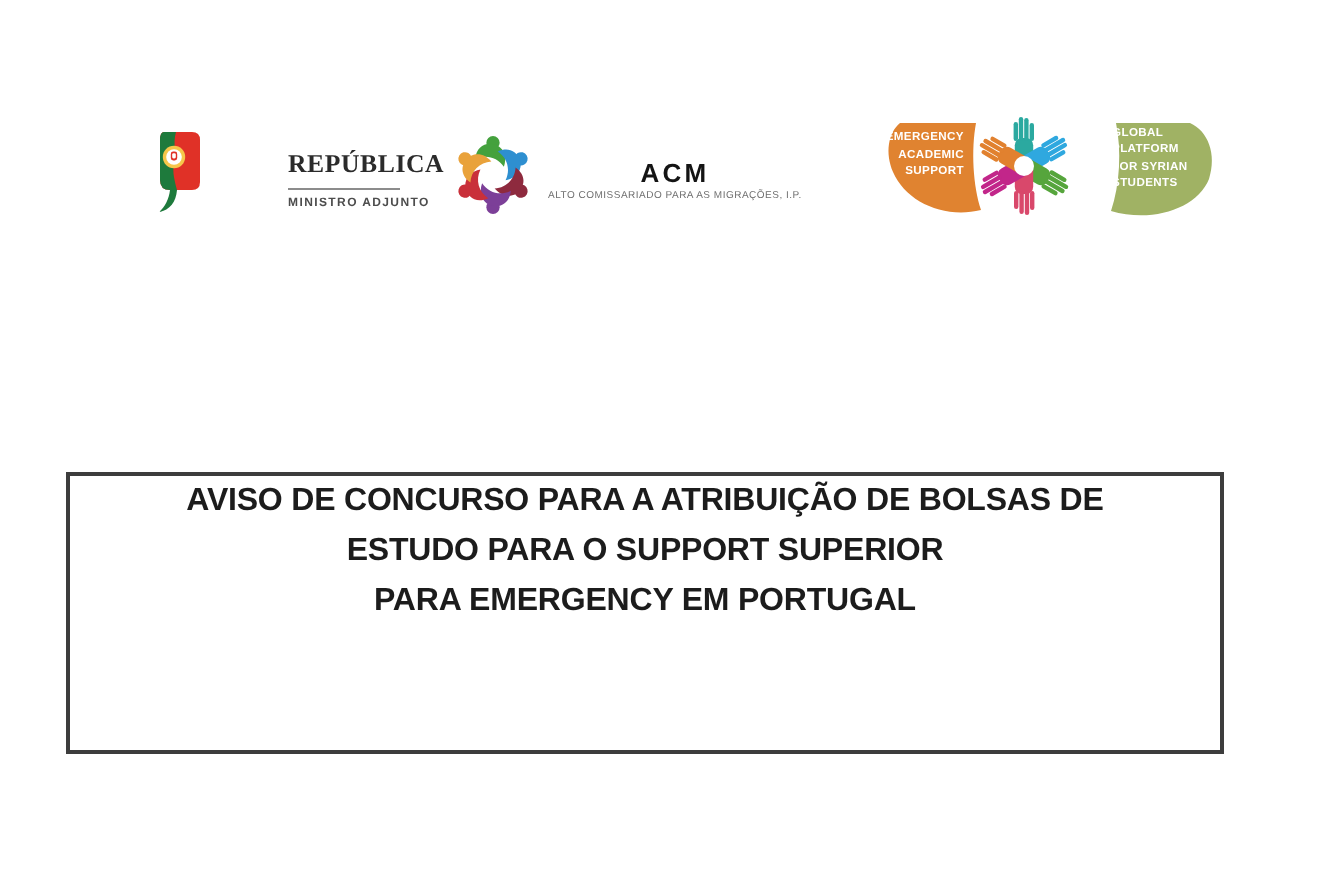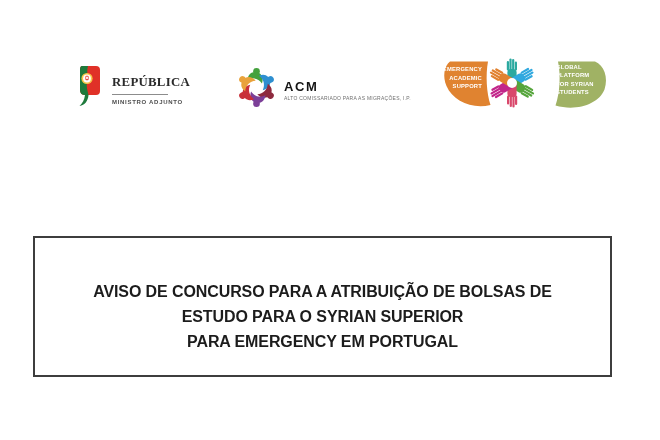--- a/index.html
+++ b/index.html
@@ -1,53 +1,53 @@
 <!DOCTYPE html>
 <html><head>
 <meta charset="utf-8">
 <style>
   html,body{margin:0;padding:0;background:#e9e9e9;}
   .page{
     width:660px;height:440px;position:relative;background:#ffffff;
     font-family:"Liberation Sans",sans-serif;overflow:hidden;margin:0 auto;
   }
   
-  .pt-logo{position:absolute;left:78px;top:65px;display:flex;}
+  .pt-logo{position:absolute;left:78px;top:65px;display:flex;gap:32px;}
   .pt-flag{width:23px;height:42px;}
   .pt-text{margin-left:11px;padding-top:11px;}
   .pt-name{
     font-family:"Liberation Serif",serif;font-weight:bold;
     font-size:12.8px;line-height:13px;color:#2b2b2b;letter-spacing:.3px;
   }
   .pt-divider{width:56px;height:1px;background:#8c8c8c;margin-top:5px;}
   .pt-ministry{
     font-size:6px;font-weight:bold;letter-spacing:.7px;color:#4d4d4d;margin-top:4px;
   }
   
-  .acm-logo{position:absolute;left:233px;top:59px;display:flex;}
+  .acm-logo{position:absolute;left:223px;top:59px;display:flex;text-align:center;}
   .acm-circle{width:47px;height:55px;}
   .acm-text{margin-left:4px;padding-top:22px;}
   .acm-acronym{font-size:13px;font-weight:bold;color:#141414;letter-spacing:1.6px;line-height:12px;}
   .acm-subtitle{font-size:5px;color:#6f6f6f;letter-spacing:.25px;margin-top:2px;white-space:nowrap;}
   
   .gpss-logo{position:absolute;left:434px;top:50px;width:178px;height:62px;}
   .gpss-svg{position:absolute;left:0;top:0;}
   .gpss-left-text{
     position:absolute;left:4px;top:15px;width:44px;text-align:right;
     font-size:5.8px;line-height:8.6px;font-weight:bold;color:#ffffff;letter-spacing:.2px;
   }
   .gpss-right-text{
     position:absolute;left:122px;top:13px;width:52px;text-align:left;
     font-size:5.8px;line-height:8.4px;font-weight:bold;color:#ffffff;letter-spacing:.2px;
   }
   
   .notice-box{
     position:absolute;left:33px;top:236px;width:579px;height:141px;
     box-sizing:border-box;border:2px solid #3d3d3d;background:#ffffff;
-    display:flex;flex-direction:column;justify-content:flex-end;
+    display:flex;flex-direction:column;
     padding-bottom:21px;
   }
   .notice-line{
     text-align:center;font-size:16px;line-height:25px;font-weight:bold;
     color:#1c1c1c;letter-spacing:-.1px;
   }
 </style>
 </head>
 <body>
 
@@ -166,17 +166,17 @@
     <div class="gpss-right-text">
       <div>GLOBAL</div>
       <div>PLATFORM</div>
       <div>FOR SYRIAN</div>
       <div>STUDENTS</div>
     </div>
   </div>
 
   <div class="notice-box">
     <div class="notice-line">AVISO DE CONCURSO PARA A ATRIBUIÇÃO DE BOLSAS DE</div>
-    <div class="notice-line">ESTUDO PARA O SYRIAN SUPERIOR</div>
+    <div class="notice-line">ESTUDO PARA O SUPPORT SUPERIOR</div>
     <div class="notice-line">PARA EMERGENCY EM PORTUGAL</div>
   </div>
 
 </div>
 
 </body></html>

